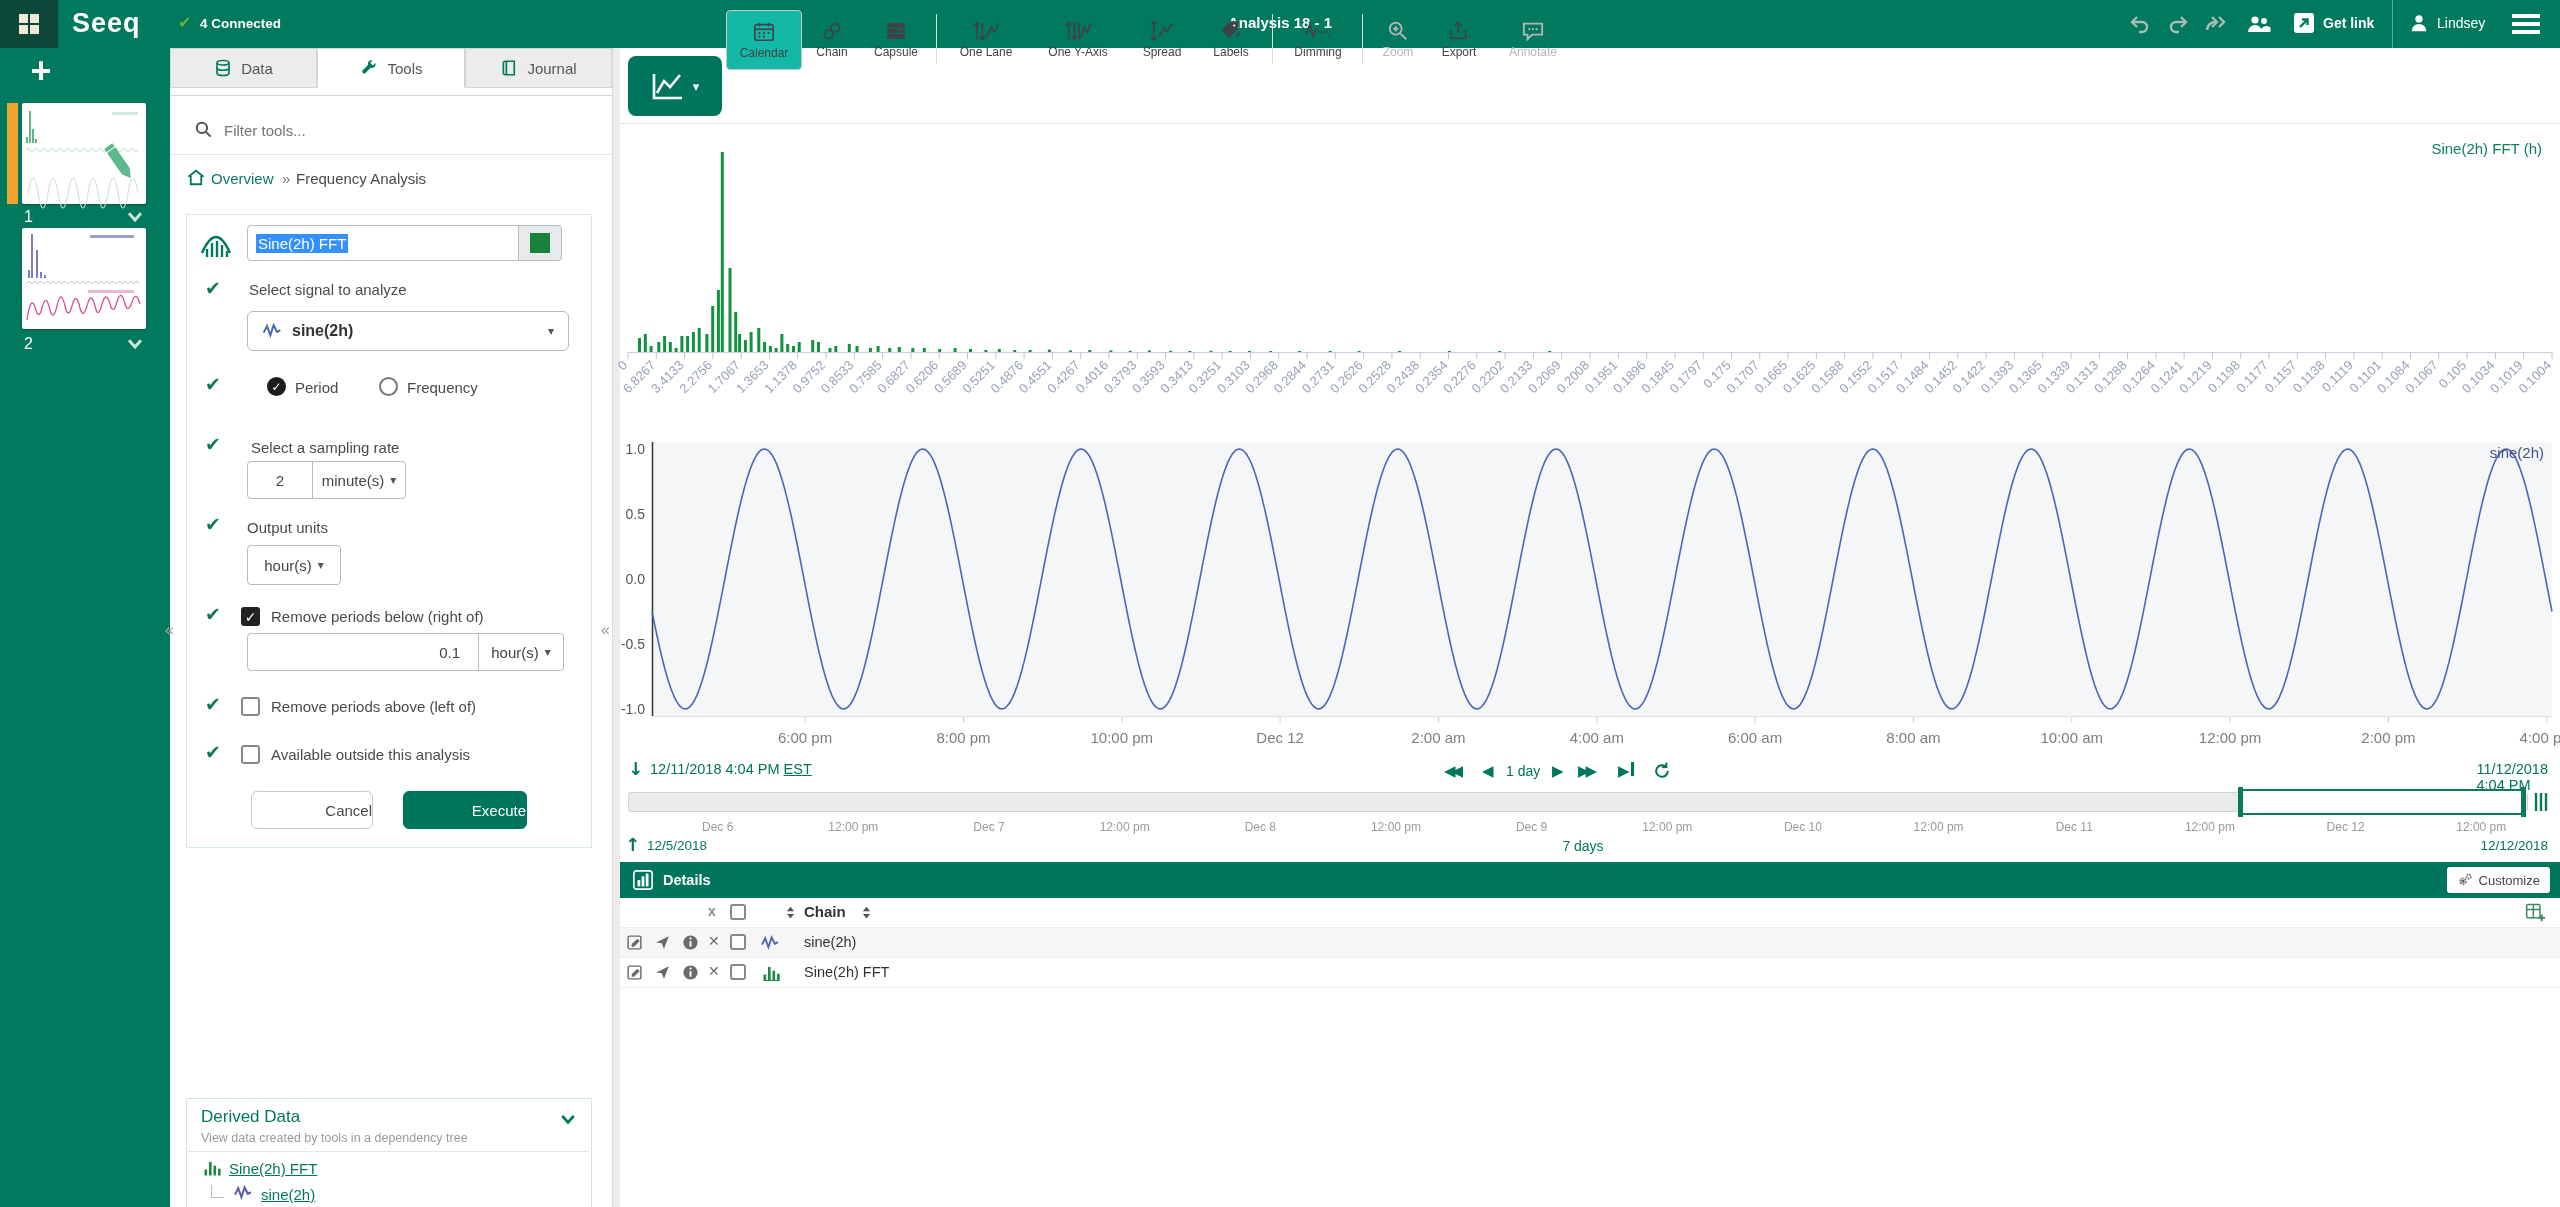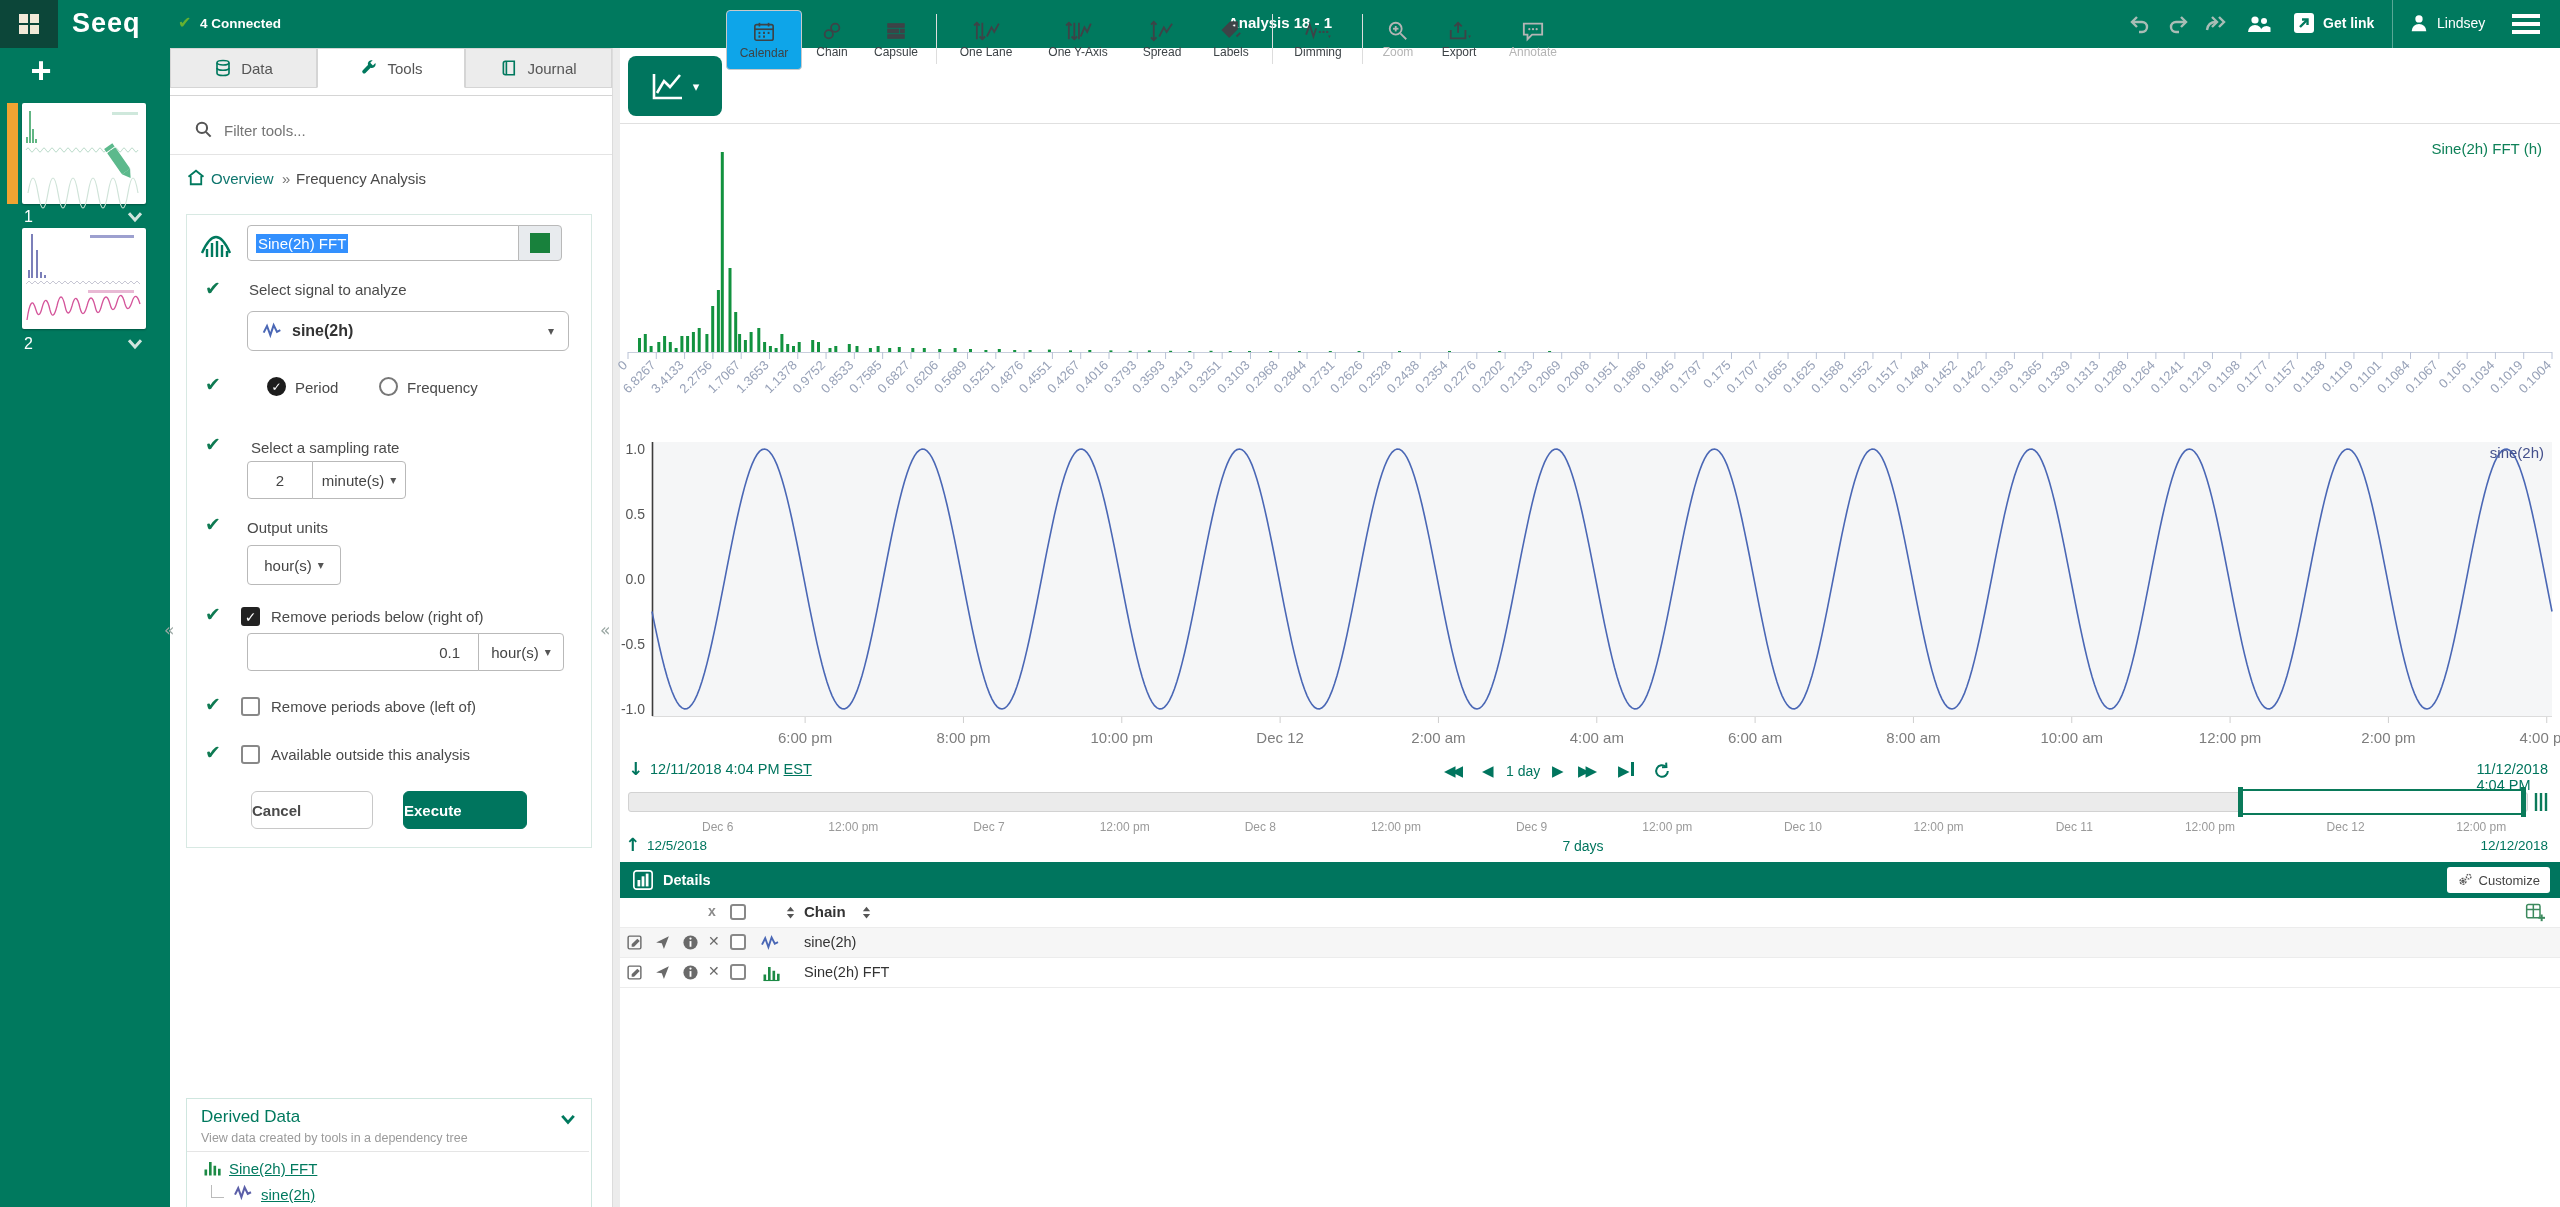--- a/index.html
+++ b/index.html
@@ -25,36 +25,36 @@
        font-size:15px;color:#555;background:#ececec;border:1px solid #d5d5d5;box-sizing:border-box;cursor:pointer;}
   .tab.active{background:#fff;border-bottom:1px solid #fff;}
   .crumb-link{color:#0f766e;font-size:15px;}
   .crumb-cur{color:#4a4a4a;font-size:15px;}
   .formbox{border:1px solid #d8e9e3;background:#fff;}
   .chk{color:#0e7a52;font-size:19px;font-weight:bold;}
   .flabel{font-size:15px;color:#4a4a4a;}
   .inbox{border:1px solid #b9b9b9;border-radius:4px;background:#fff;box-sizing:border-box;font-size:15px;color:#444;
          display:flex;align-items:center;}
   .caret{color:#555;font-size:12px;}
-  .btn{display:flex;align-items:center;justify-content:flex-start;font-size:15px;border-radius:6px;box-sizing:border-box;cursor:pointer;font-weight:bold;}
+  .btn{display:flex;align-items:center;justify-content:flex-end;font-size:15px;border-radius:6px;box-sizing:border-box;cursor:pointer;}
   .btn.ghost{border:1px solid #c8c8c8;color:#4a4a4a;background:#fff;}
   .btn.primary{background:#00755e;color:#fff;border:1px solid #00755e;}
   .cbx{width:19px;height:19px;border:2px solid #888;border-radius:3px;background:#fff;box-sizing:border-box;}
   .cbx.on{background:#222;border-color:#222;color:#fff;font-size:14px;display:flex;align-items:center;justify-content:center;}
   .radio{width:19px;height:19px;border:2px solid #777;border-radius:50%;background:#fff;box-sizing:border-box;}
   .radio.on{background:#1d1d1d;border-color:#1d1d1d;color:#fff;font-size:12px;display:flex;align-items:center;justify-content:center;}
   .derivbox{border:1px solid #cfe6df;background:#fff;}
   .dlink{color:#00795e;text-decoration:underline;font-size:15px;}
   .collapse{color:#9aa7a3;font-size:17px;}
   
   #gutter{left:612px;top:48px;width:8px;height:1159px;background:#ececec;border-left:1px solid #dcdcdc;box-sizing:border-box;}
   #toolbar{left:620px;top:48px;width:1940px;height:76px;background:#fff;border-bottom:1px solid #e0e0e0;box-sizing:border-box;}
   .tbtn{top:10px;height:58px;display:flex;flex-direction:column;align-items:center;justify-content:center;gap:3px;
         color:#3d4347;font-size:12px;border-radius:4px;cursor:pointer;}
-  .tbtn.active{background:#0ea5e9;border:1px solid #c9c9c9;}
+  .tbtn.active{background:#14b8a6;border:1px solid #c9c9c9;}
   .tbtn.disabled{color:#b5b5b5;}
   .tsep{top:14px;width:1px;height:50px;background:#ddd;}
   .tbtn svg{stroke:#3d4347;}
   .tbtn.disabled svg{stroke:#b5b5b5;}
   
   .grn{color:#00755e;}
   .rngtxt{font-size:14.5px;color:#00755e;}
   .navico{color:#00755e;font-size:15px;cursor:pointer;}
   #tl-bar{left:628px;top:792px;width:1900px;height:20px;background:#ebebeb;border:1px solid #d2d2d2;border-radius:3px;box-sizing:border-box;}
   #tl-sel{left:2240px;top:789px;width:284px;height:26px;background:#fff;border:2px solid #0a7a5a;box-sizing:border-box;}

